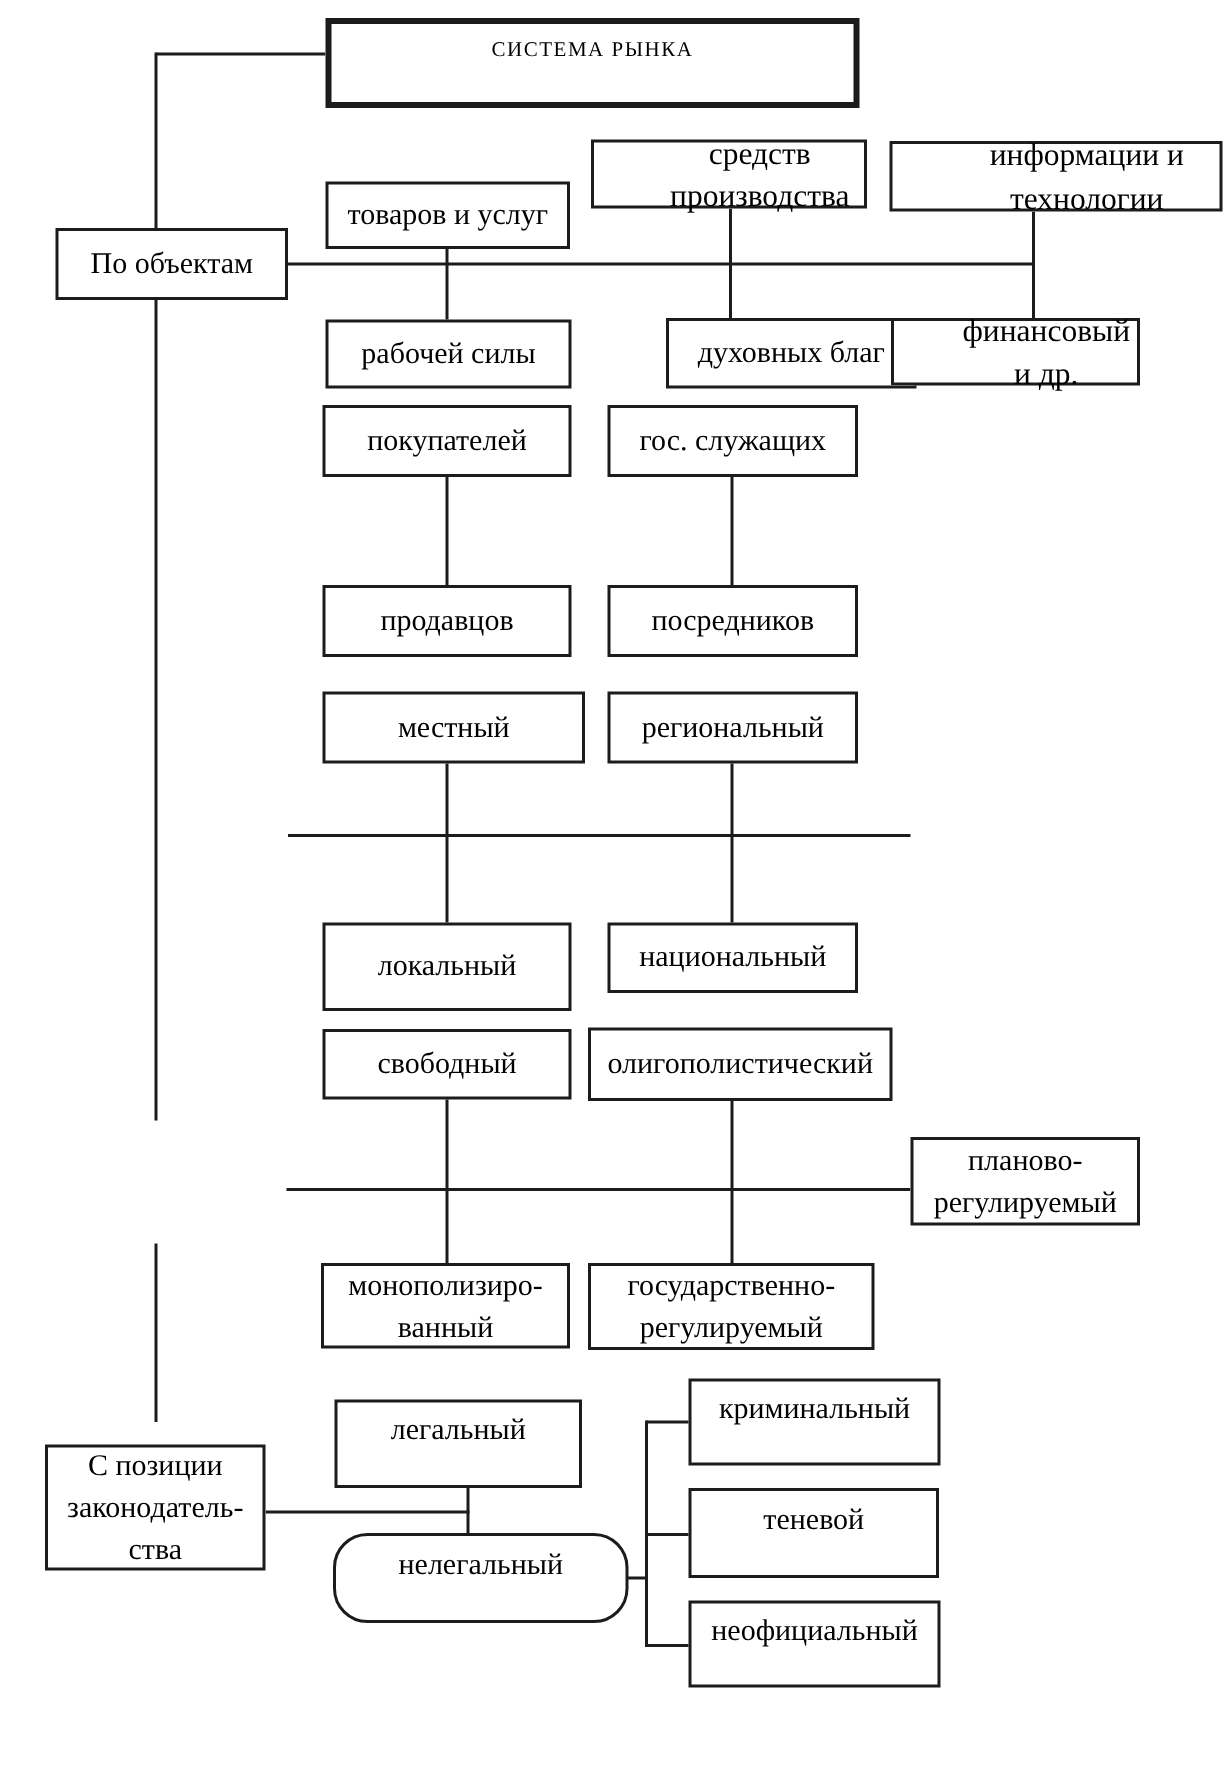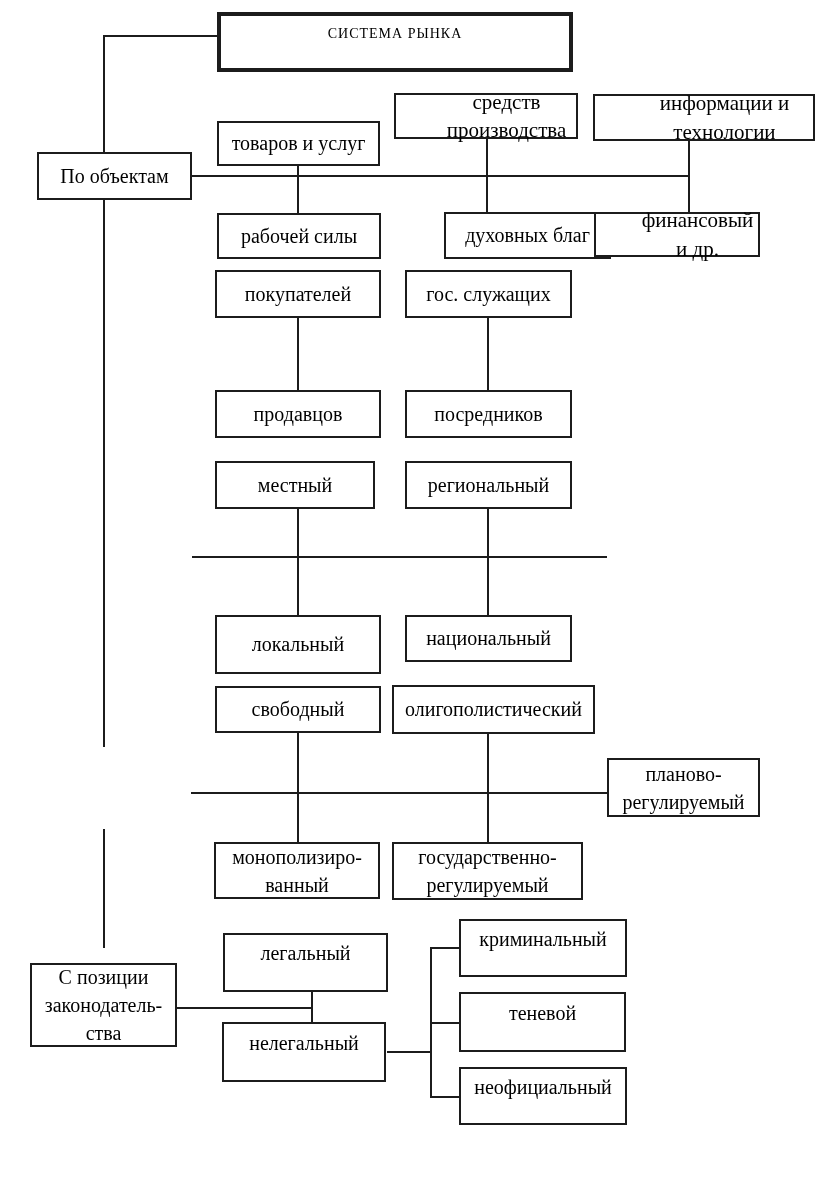--- a/index.html
+++ b/index.html
@@ -57,33 +57,33 @@
     <div class="node small" style="left: 394px; top: 93px; width: 184px; height: 46px;">средств производства</div>
     <div class="node small" style="left: 593px; top: 94px; width: 222px; height: 47px;">информации и технологии</div>
     <div class="node" style="left: 37px; top: 152px; width: 155px; height: 48px;">По объектам</div>
     <div class="node" style="left: 217px; top: 213px; width: 164px; height: 46px;">рабочей силы</div>
     <div class="node" style="left: 404px; top: 212px; width: 167px; height: 47px; margin-left: 40px;">духовных благ</div>
     <div class="node small" style="left: 594px; top: 212px; width: 166px; height: 45px;">финансовый и др.</div>
     <div class="node" style="left: 215px; top: 270px; width: 166px; height: 48px; font-family: Liberation Serif, serif;">покупателей</div>
     <div class="node" style="left: 405px; top: 270px; width: 167px; height: 48px;">гос. служащих</div>
     <div class="node" style="left: 215px; top: 390px; width: 166px; height: 48px;">продавцов</div>
     <div class="node" style="left: 405px; top: 390px; width: 167px; height: 48px;">посредников</div>
-    <div class="node" style="left: 215px; top: 461px; width: 160px; height: 48px;">местный</div>
+    <div class="node" style="left: 215px; top: 461px; width: 175px; height: 48px;">местный</div>
     <div class="node" style="left: 405px; top: 461px; width: 167px; height: 48px;">региональный</div>
     <div class="node" style="left: 215px; top: 615px; width: 166px; height: 59px;">локальный</div>
     <div class="node" style="left: 405px; top: 615px; width: 167px; height: 47px;">национальный</div>
     <div class="node" style="left: 215px; top: 686px; width: 166px; height: 47px;">свободный</div>
     <div class="node" style="left: 392px; top: 685px; width: 203px; height: 49px;">олигополистический</div>
     <div class="node multi" style="left: 607px; top: 758px; width: 153px; height: 59px;">планово-
 регулируемый</div>
     <div class="node multi" style="left: 214px; top: 842px; width: 166px; height: 57px;">монополизиро-
 ванный</div>
     <div class="node multi" style="left: 392px; top: 842px; width: 191px; height: 58px;">государственно-
 регулируемый</div>
     <div class="node raised" style="left: 459px; top: 919px; width: 168px; height: 58px;">криминальный</div>
     <div class="node raised" style="left: 223px; top: 933px; width: 165px; height: 59px;">легальный</div>
     <div class="node multi" style="left: 30px; top: 963px; width: 147px; height: 84px;">С позиции
 законодатель-
 ства</div>
     <div class="node raised" style="left: 459px; top: 992px; width: 167px; height: 60px;">теневой</div>
-    <div class="node raised" style="left: 222px; top: 1022px; width: 164px; height: 60px;">нелегальный</div>
+    <div class="node raised" style="left: 222px; top: 1022px; width: 197px; height: 60px; border-radius: 23px;">нелегальный</div>
     <div class="node raised" style="left: 459px; top: 1067px; width: 168px; height: 58px;">неофициальный</div>
   </div>
 
 </body></html>

